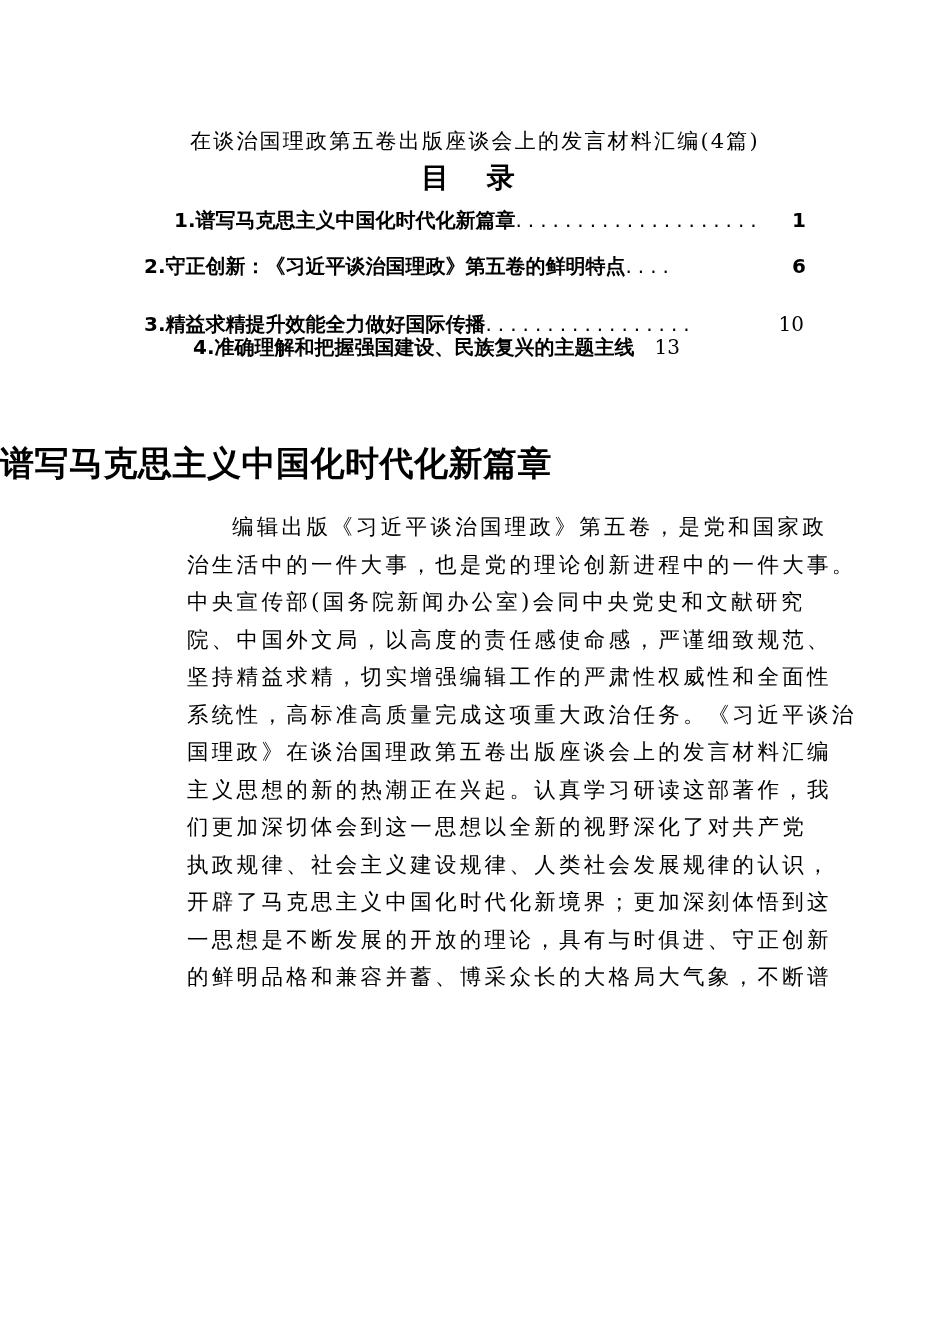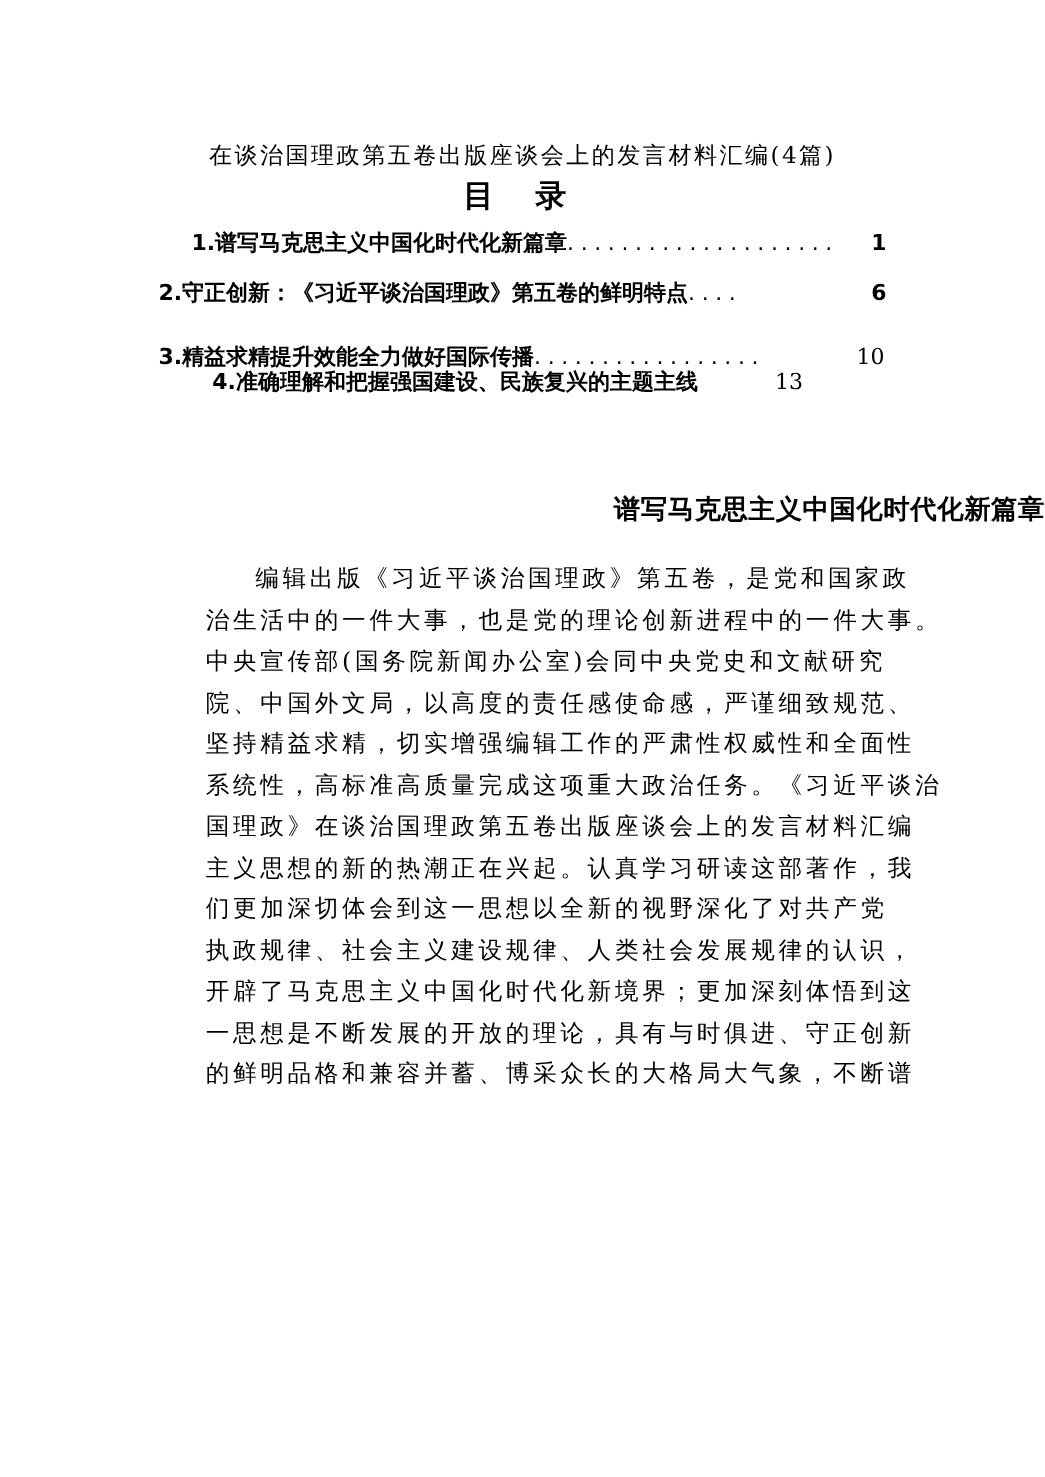--- a/index.html
+++ b/index.html
@@ -19,27 +19,27 @@
       position: absolute; white-space: nowrap;
       font-family: "DejaVu Sans", "Liberation Sans", sans-serif; font-weight: bold;
       font-size: 20px; line-height: 30px; display: flex; align-items: baseline;
     }
     .toc-item .label { }
     .toc-item .dots { flex: 1; overflow: hidden; letter-spacing: 6px; font-weight: normal; }
     .toc-item .page-num { font-weight: bold; }
     .toc-1 { left: 174px; top: 205px; width: 632px; }
     .toc-2 { left: 144px; top: 251px; width: 662px; }
     .toc-3 { left: 144px; top: 289px; width: 660px; margin-top: 20px; }
-    .toc-4 { left: 193px; top: 332px; width: 610px; gap: 32px; }
-    .toc-4 .page-num { font-family: "DejaVu Serif", "Liberation Serif", serif; font-weight: normal; margin-left: 38px; }
+    .toc-4 { left: 193px; top: 332px; width: 610px; }
+    .toc-4 .page-num { font-family: "DejaVu Serif", "Liberation Serif", serif; font-weight: normal; margin-left: 20px; }
     .toc-3 .page-num { font-family: "DejaVu Serif", "Liberation Serif", serif; font-weight: normal; }
     .article-title {
-      position: absolute; left: 0; width: 950px; top: 440px; text-align: right;
+      position: absolute; left: 0; width: 950px; top: 440px; text-align: left;
       font-family: "DejaVu Sans", "Liberation Sans", sans-serif; font-weight: bold;
-      font-size: 24px; line-height: 46px; letter-spacing: 0.5px;
+      font-size: 34px; line-height: 46px; letter-spacing: 0.5px;
     }
     .article-body {
       position: absolute; left: 147px; top: 508px; width: 683px; margin-left: 40px;
     }
     .body-line {
       font-family: "DejaVu Serif", "Liberation Serif", serif;
       font-size: 21.5px; line-height: 37.5px; letter-spacing: 3.3px; white-space: nowrap;
       height: 37.5px;
     }
     .body-line.indent { padding-left: 45px; }

